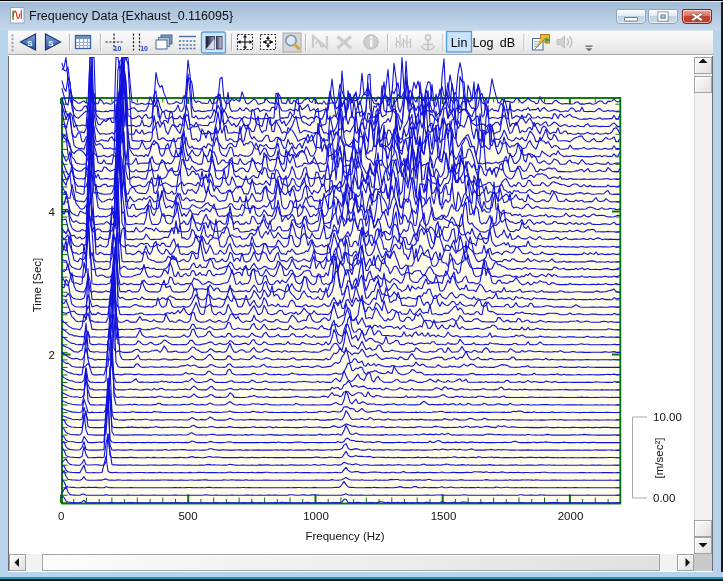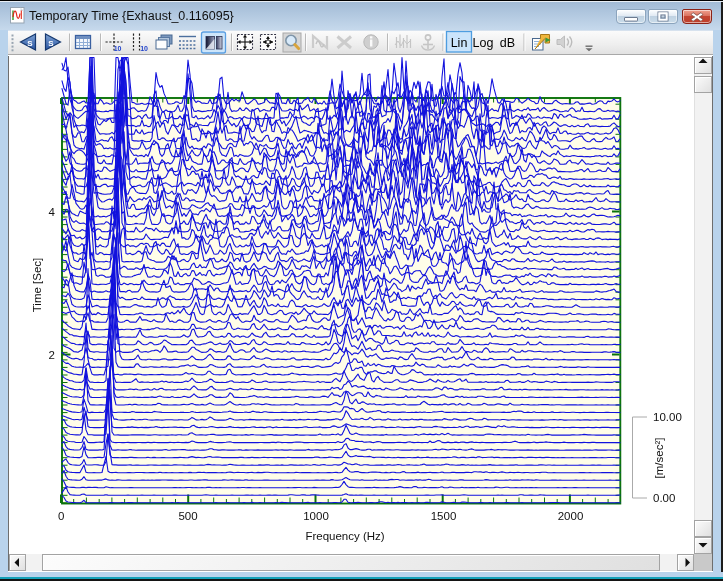--- a/index.html
+++ b/index.html
@@ -15,21 +15,21 @@
 <div class="abs" style="left:0;top:572px;width:723px;height:5px;background:#b9d3ec"></div>
 <div class="abs" style="left:0;top:577px;width:723px;height:2px;background:#13a0b8"></div>
 <div class="abs" style="left:0;top:579px;width:723px;height:2px;background:#141414"></div>
 <svg class="abs" style="left:9px;top:7px" width="17" height="17" viewBox="0 0 17 17">
 <rect x="1.5" y="0.5" width="13.5" height="15.5" fill="#fff" stroke="#96a4b2"></rect>
 <path d="M11.5 0.5 L15 4 L11.5 4 Z" fill="#d4dde6"></path>
 <path d="M4 3.5 V13" stroke="#0a8a0a" stroke-width="1.2" fill="none"></path>
 <path d="M4 10 C5 2.5, 6.8 2.5, 7.6 7.5 C8.3 12.5, 10 13, 11 6.5" stroke="#e22818" stroke-width="1.2" fill="none"></path>
 <path d="M12.3 3.5 V12" stroke="#e22818" stroke-width="1.1" fill="none"></path>
 </svg>
-<div class="abs" style="left:29px;top:9px;font-size:12.5px;color:#101010">Temporary Time {Exhaust_0.116095}</div>
+<div class="abs" style="left:29px;top:9px;font-size:12.5px;color:#101010">Frequency Data {Exhaust_0.116095}</div>
 <div class="abs" style="left:616px;top:9px;width:30px;height:15px;background:linear-gradient(#fdfeff 0%,#e1eaf3 45%,#c0d2e2 50%,#cadcea 100%);border:1px solid #8ba4bd;border-radius:2px 2px 4px 4px;box-shadow:inset 0 0 0 1px rgba(255,255,255,.55)">
       <svg class="abs" style="left:0;top:0" width="28" height="13" viewBox="0 0 28 13">
         <rect x="7.5" y="7.5" width="13" height="3.6" rx="0.5" fill="#fff" stroke="#6c7a90" stroke-width="1"></rect>
       </svg>
     </div>
 <div class="abs" style="left:648px;top:9px;width:30px;height:15px;background:linear-gradient(#fdfeff 0%,#e1eaf3 45%,#c0d2e2 50%,#cadcea 100%);border:1px solid #8ba4bd;border-radius:2px 2px 4px 4px;box-shadow:inset 0 0 0 1px rgba(255,255,255,.55)">
       <svg class="abs" style="left:0;top:0" width="28" height="13" viewBox="0 0 28 13">
         <rect x="9" y="2" width="10" height="9" fill="none" stroke="#6c7a90" stroke-width="1"></rect>
         <rect x="10.2" y="3.2" width="7.6" height="6.6" fill="none" stroke="#fff" stroke-width="1.6"></rect>
         <rect x="12" y="5" width="4" height="3" fill="none" stroke="#6c7a90" stroke-width="1"></rect>

